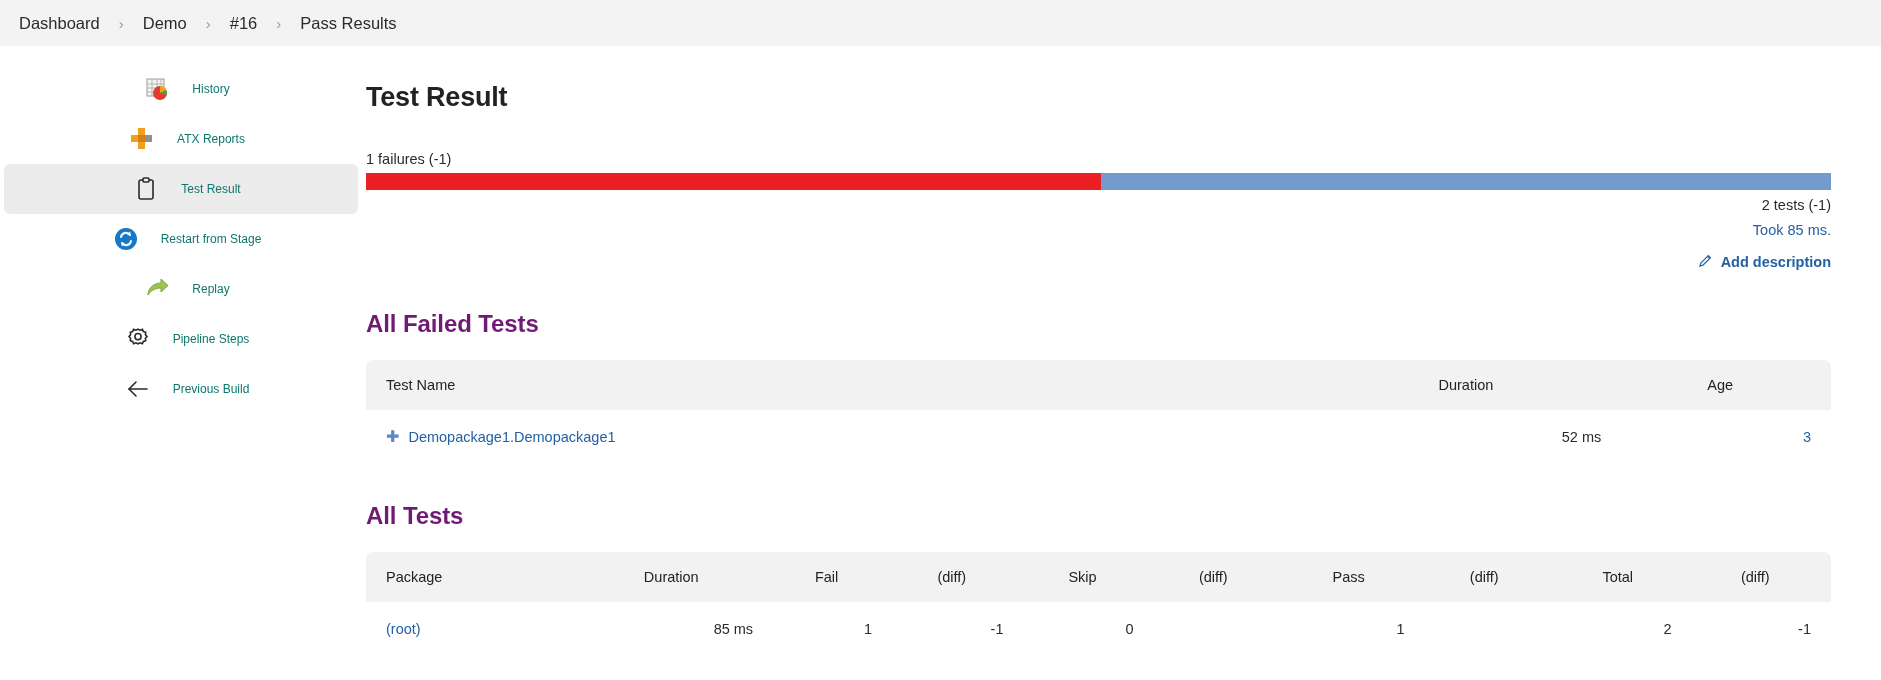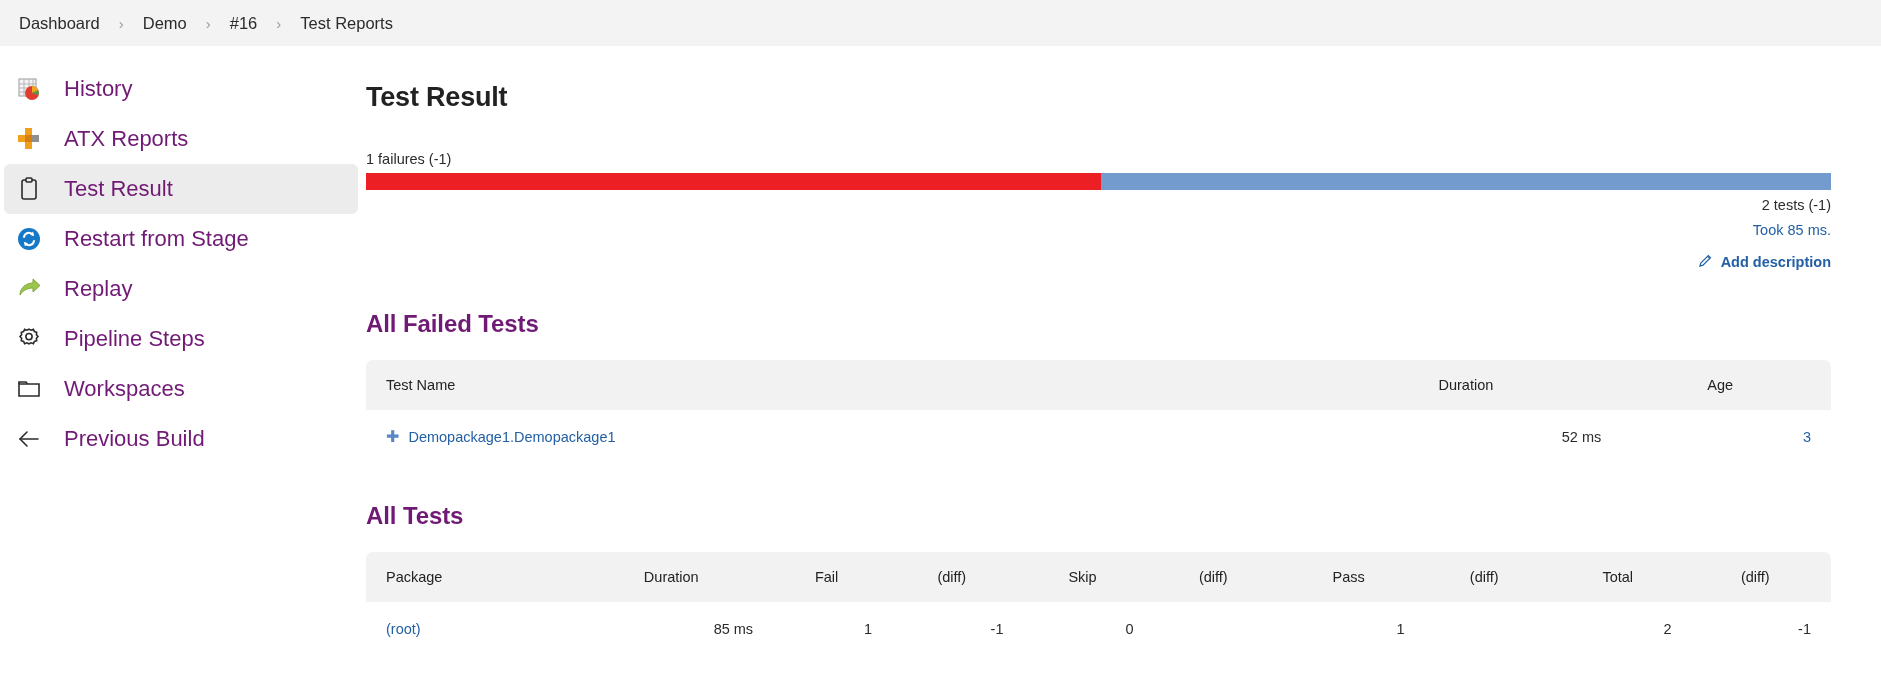--- a/index.html
+++ b/index.html
@@ -49,22 +49,23 @@
     background: #ffffff;
   }
   .side-item {
     display: flex;
     align-items: center;
     height: 50px;
     margin: 0 8px 0 4px;
     padding-left: 10px;
     border-radius: 6px;
     cursor: pointer;
-    font-size: 22px;
-    color: #701a75;
+    font-size: 12px;
+    color: #0f766e;
+    justify-content: center;
   }
   .side-item.selected { background: #ececec; }
   .side-icon {
     width: 30px; height: 30px;
     flex: 0 0 30px;
     margin-right: 20px;
     display: flex;
     align-items: center;
     justify-content: center;
   }
@@ -179,21 +180,21 @@
 </head>
 <body>
 
 <div class="breadcrumb-bar">
   <span class="crumb">Dashboard</span>
   <span class="crumb-sep">›</span>
   <span class="crumb">Demo</span>
   <span class="crumb-sep">›</span>
   <span class="crumb">#16</span>
   <span class="crumb-sep">›</span>
-  <span class="crumb">Test Reports</span>
+  <span class="crumb">Pass Results</span>
 </div>
 
 <div class="page">
 
   <nav class="sidebar">
 
     <div class="side-item">
       <span class="side-icon">
         <svg width="26" height="26" viewBox="0 0 26 26">
           <rect x="3" y="3" width="17" height="17" fill="#f4f4f4" stroke="#9a9a9a" stroke-width="1"></rect>
@@ -261,29 +262,20 @@
     <div class="side-item">
       <span class="side-icon">
         <svg width="26" height="26" viewBox="0 0 26 26" fill="none" stroke="#2b2b2b" stroke-width="1.6">
           <path d="M13 3.2 l2.2 1 2.2-.9 1 2.2 2.3.8-.3 2.4 1.6 1.8-1.6 1.8.3 2.4-2.3.8-1 2.2-2.2-.9-2.2 1-2.2-1-2.2.9-1-2.2-2.3-.8.3-2.4L4 10.5l1.6-1.8-.3-2.4 2.3-.8 1-2.2 2.2.9z"></path>
           <circle cx="13" cy="10.6" r="3.1"></circle>
         </svg>
       </span>
       <span class="side-label">Pipeline Steps</span>
     </div>
 
-    <div class="side-item">
-      <span class="side-icon">
-        <svg width="26" height="26" viewBox="0 0 26 26" fill="none" stroke="#2b2b2b" stroke-width="1.6">
-          <path d="M3 8 L3 20 L23 20 L23 8 Z"></path>
-          <path d="M3 8 L3 6 L10 6 L11.5 8"></path>
-        </svg>
-      </span>
-      <span class="side-label">Workspaces</span>
-    </div>
 
     <div class="side-item">
       <span class="side-icon">
         <svg width="26" height="26" viewBox="0 0 26 26" fill="none" stroke="#2b2b2b" stroke-width="1.6" stroke-linecap="round" stroke-linejoin="round">
           <line x1="22" y1="13" x2="4" y2="13"></line>
           <polyline points="11,6 4,13 11,20"></polyline>
         </svg>
       </span>
       <span class="side-label">Previous Build</span>
     </div>

